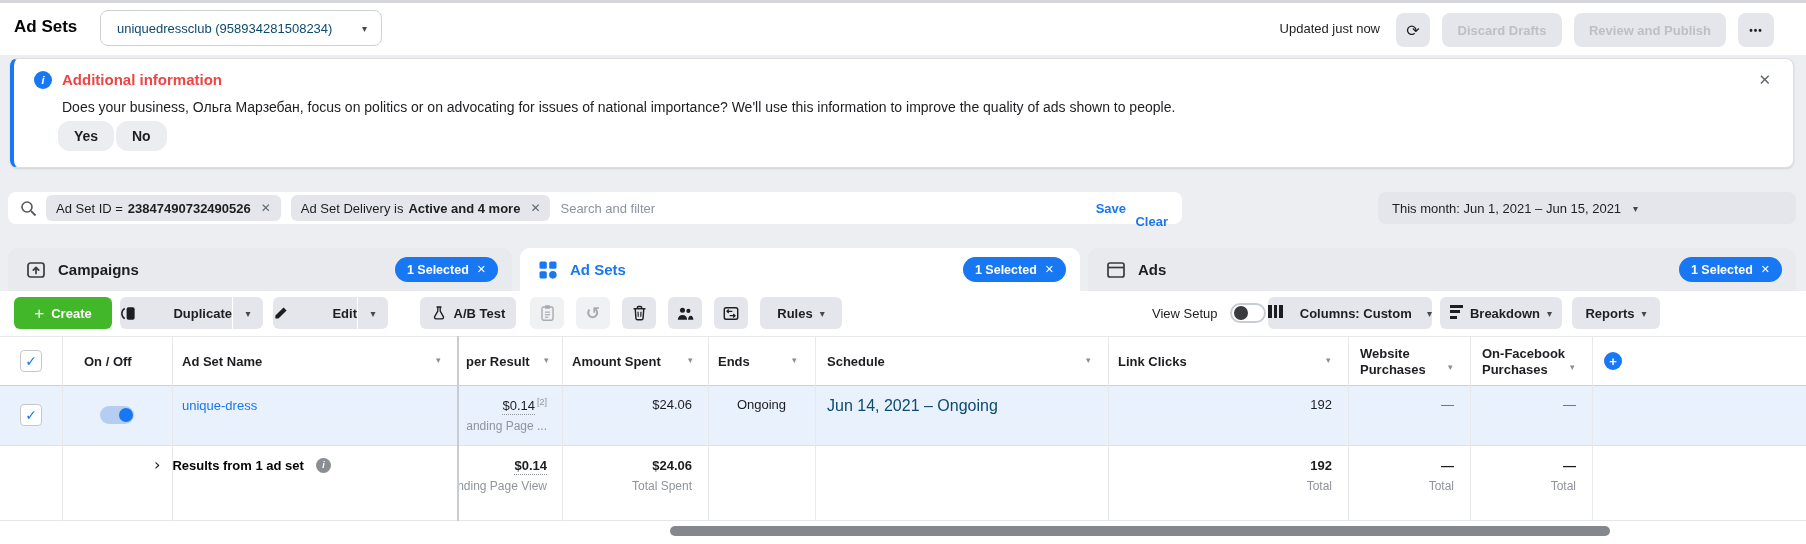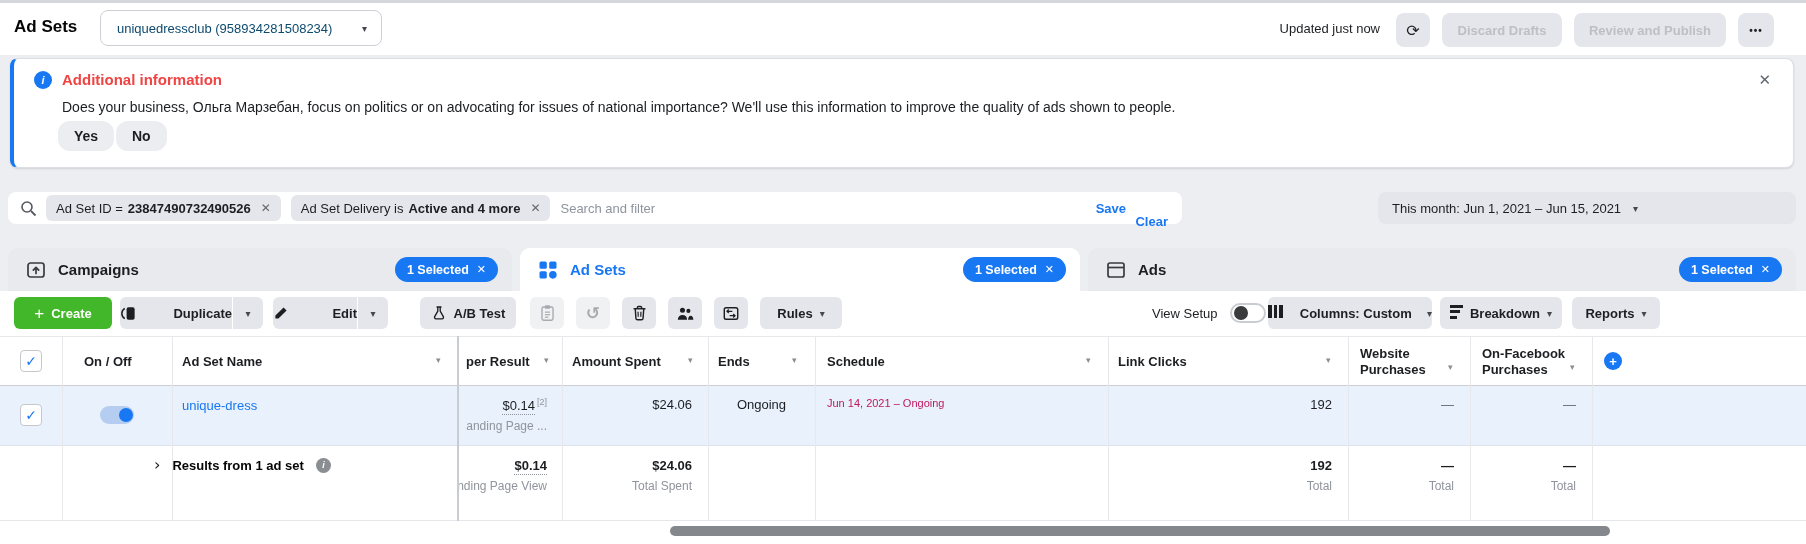--- a/index.html
+++ b/index.html
@@ -315,21 +315,21 @@
   <div class="abs rtoggle" style="left:100px; top:406px;">
     <span class="knob abs"></span>
   </div>
   <div class="abs namelink" style="left:182px; top:398px;">unique-dress</div>
   <div class="abs cellnum" style="left:459px; top:397px; width:88px;">
     <span class="dotted">$0.14</span><span class="supnote">[2]</span>
     <div class="cellsub clipcell">anding Page ...</div>
   </div>
   <div class="abs cellnum" style="left:562px; top:397px; width:130px;">$24.06</div>
   <div class="abs cellnum" style="left:708px; top:397px; width:107px; text-align:center;">Ongoing</div>
-  <div class="abs" style="left:827px; top:397px; font-size:11px; color:#be185d;">Jun 14, 2021 – Ongoing</div>
+  <div class="abs" style="left:827px; top:397px; font-size:16px; color:#0c4a6e;">Jun 14, 2021 – Ongoing</div>
   <div class="abs cellnum" style="left:1108px; top:397px; width:224px;">192</div>
   <div class="abs cellnum" style="left:1348px; top:397px; width:106px; color:#606770;">—</div>
   <div class="abs cellnum" style="left:1470px; top:397px; width:106px; color:#606770;">—</div>
 
   <div class="abs" style="left:154px; top:457px; display:flex; align-items:center; gap:12px;">
     <span class="glyph" style="font-size:16px; color:#1c1e21; line-height:1;">›</span>
     <span style="font-size:13px; font-weight:700; color:#050505;">Results from 1 ad set</span>
     <span class="suminfo">i</span>
   </div>
   <div class="abs cellnum" style="left:459px; top:458px; width:88px;">

